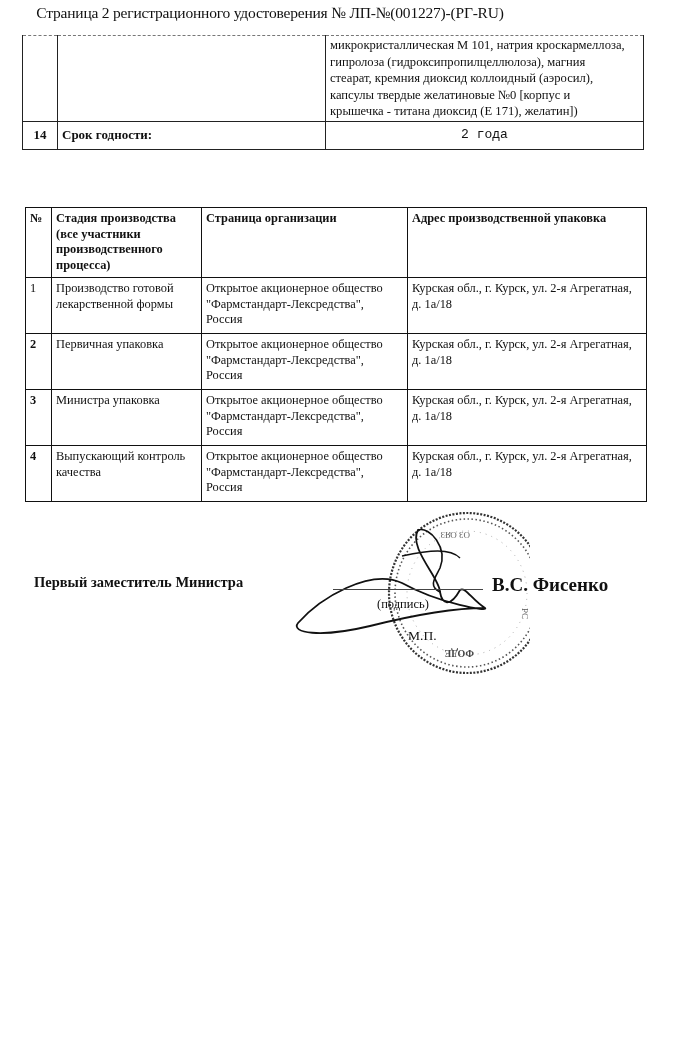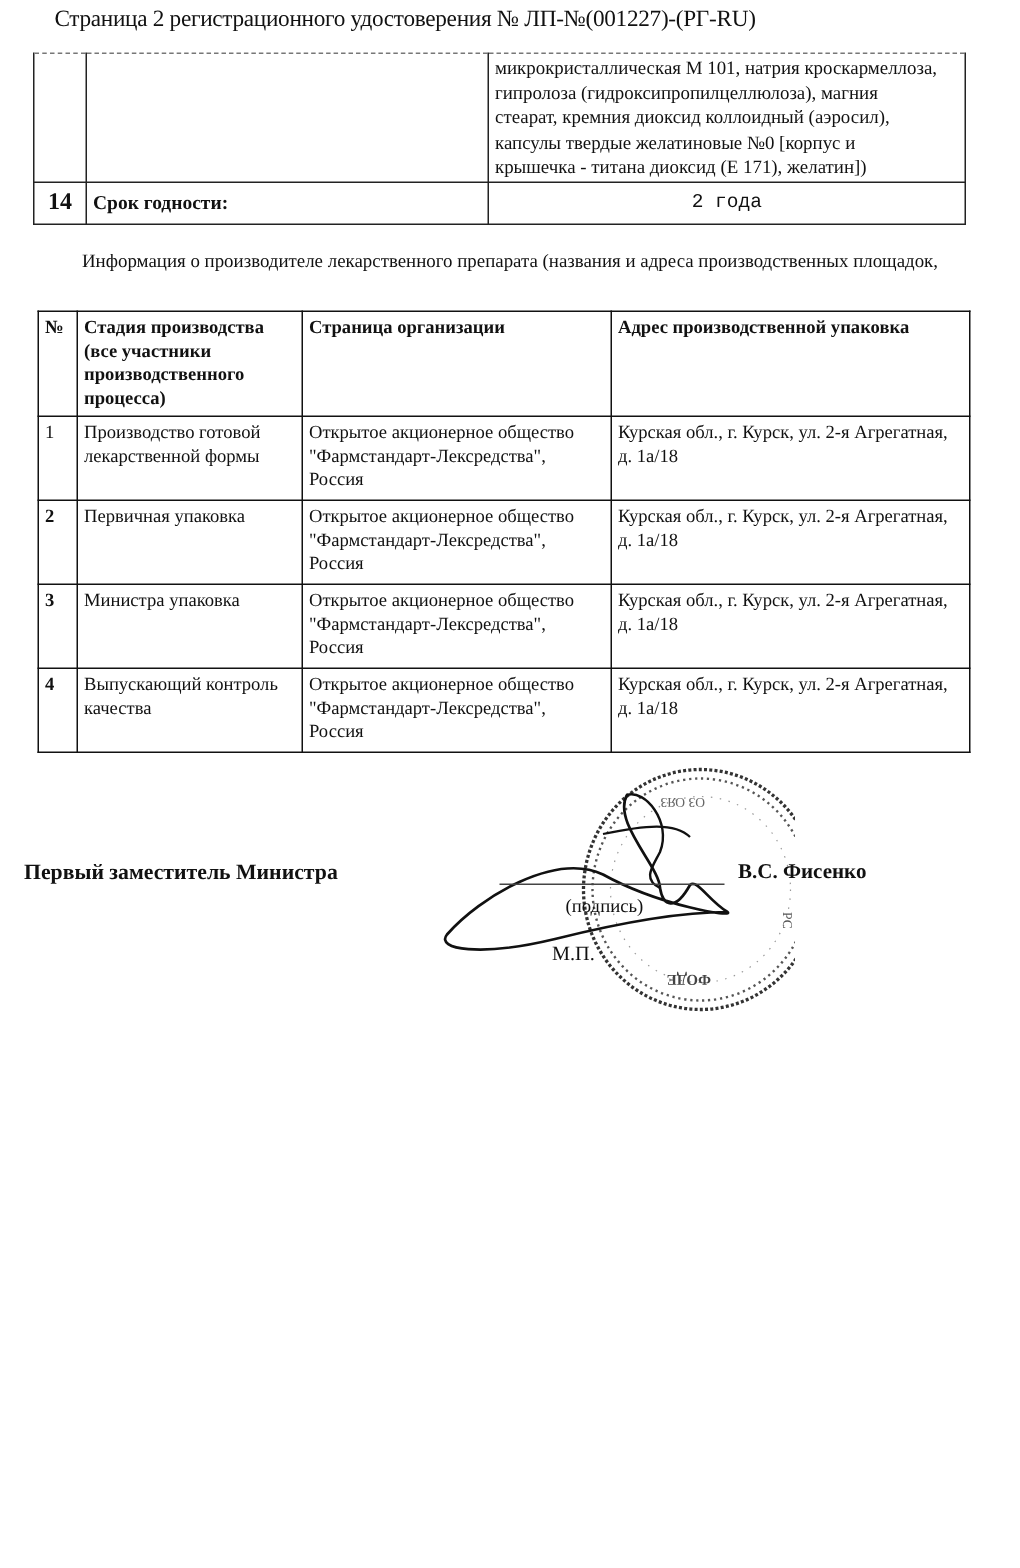--- a/index.html
+++ b/index.html
@@ -14,48 +14,48 @@
       font-size: 15.5px; letter-spacing: -0.2px;
     }
     
     .t1 { position: absolute; left: 22px; top: 35px; border-collapse: collapse; font-size: 12.6px; }
     .t1 td { border: 1px solid #222; padding: 0 4px; vertical-align: top; line-height: 16.6px; }
     .t1 tr.cont td { border-top: 1px dashed #777; }
     .t1 .c1 { width: 26px; }
     .t1 .c2 { width: 259px; margin-left: 14px; }
     .t1 .c3 { width: 309px; padding: 1px 4px 1px 4px; }
     .t1 .row14 td { height: 25px; vertical-align: middle; }
-    .t1 .num { font-weight: bold; text-align: center; font-size: 16px; }
+    .t1 .num { font-weight: bold; text-align: center; font-size: 13px; }
     .t1 .lbl { font-weight: bold; font-size: 13px; }
     .t1 .val { text-align: center; font-size: 13px; font-family: Liberation Mono, monospace; }
     .t1 .dash-left { border-left: 1px dashed #777; }
     .info-heading {
       top: 166px; left: 0; width: 680px; text-align: center;
       font-size: 12.6px; line-height: 17px;
     }
     
     .t2 { position: absolute; left: 25px; top: 207px; border-collapse: collapse; font-size: 12.4px; }
     .t2 th, .t2 td { border: 1.4px solid #111; padding: 3px 4px; vertical-align: top; text-align: left; line-height: 15.6px; }
     .t2 th { font-weight: bold; height: 63px; }
     .t2 td { height: 49px; }
     .t2 .c1 { width: 17px; }
     .t2 .c2 { width: 141px; }
     .t2 .c3 { width: 197px; }
     .t2 .c4 { width: 230px; }
     .sign-title {
-      top: 574px; left: 16px; font-weight: bold; font-size: 14.5px;
+      top: 574px; left: 34px; font-weight: bold; font-size: 14.5px;
     }
     .sign-name {
-      top: 574px; left: 492px; font-weight: bold; font-size: 14px;
+      top: 574px; left: 492px; font-weight: bold; font-size: 19px;
     }
     .sign-line {
       top: 589px; left: 333px; width: 150px; height: 0; border-top: 1px solid #444;
     }
     .sign-caption { top: 597px; left: 377px; font-size: 12.5px; }
-    .stamp-label { top: 628px; left: 368px; font-size: 13.5px; }
+    .stamp-label { top: 628px; left: 408px; font-size: 13.5px; }
     .stamp-svg { top: 508px; left: 290px; }
   </style>
 </head>
 <body>
 
 <div class="abs page-header">Страница 2   регистрационного удостоверения № ЛП-№(001227)-(РГ-RU)</div>
 
 <table class="t1">
   <tbody>
       <tr class="cont">
@@ -71,21 +71,20 @@
   </tr>
   <tr class="row14">
     <td class="c1 num">14</td>
     <td class="c2 lbl">Срок годности:</td>
     <td class="c3 val">2 года</td>
   </tr>
 </tbody>
   </table>
 
 <div class="abs info-heading">
-  <div>Информация о производителе лекарственного препарата (названия и адреса производственных площадок,</div>
 </div>
 
 <table class="t2">
   <tbody>
       <tr>
     <th class="c1">№</th>
     <th class="c2">Стадия производства (все участники производственного процесса)</th>
     <th class="c3">Страница организации</th>
     <th class="c4">Адрес производственной упаковка</th>
   </tr>

